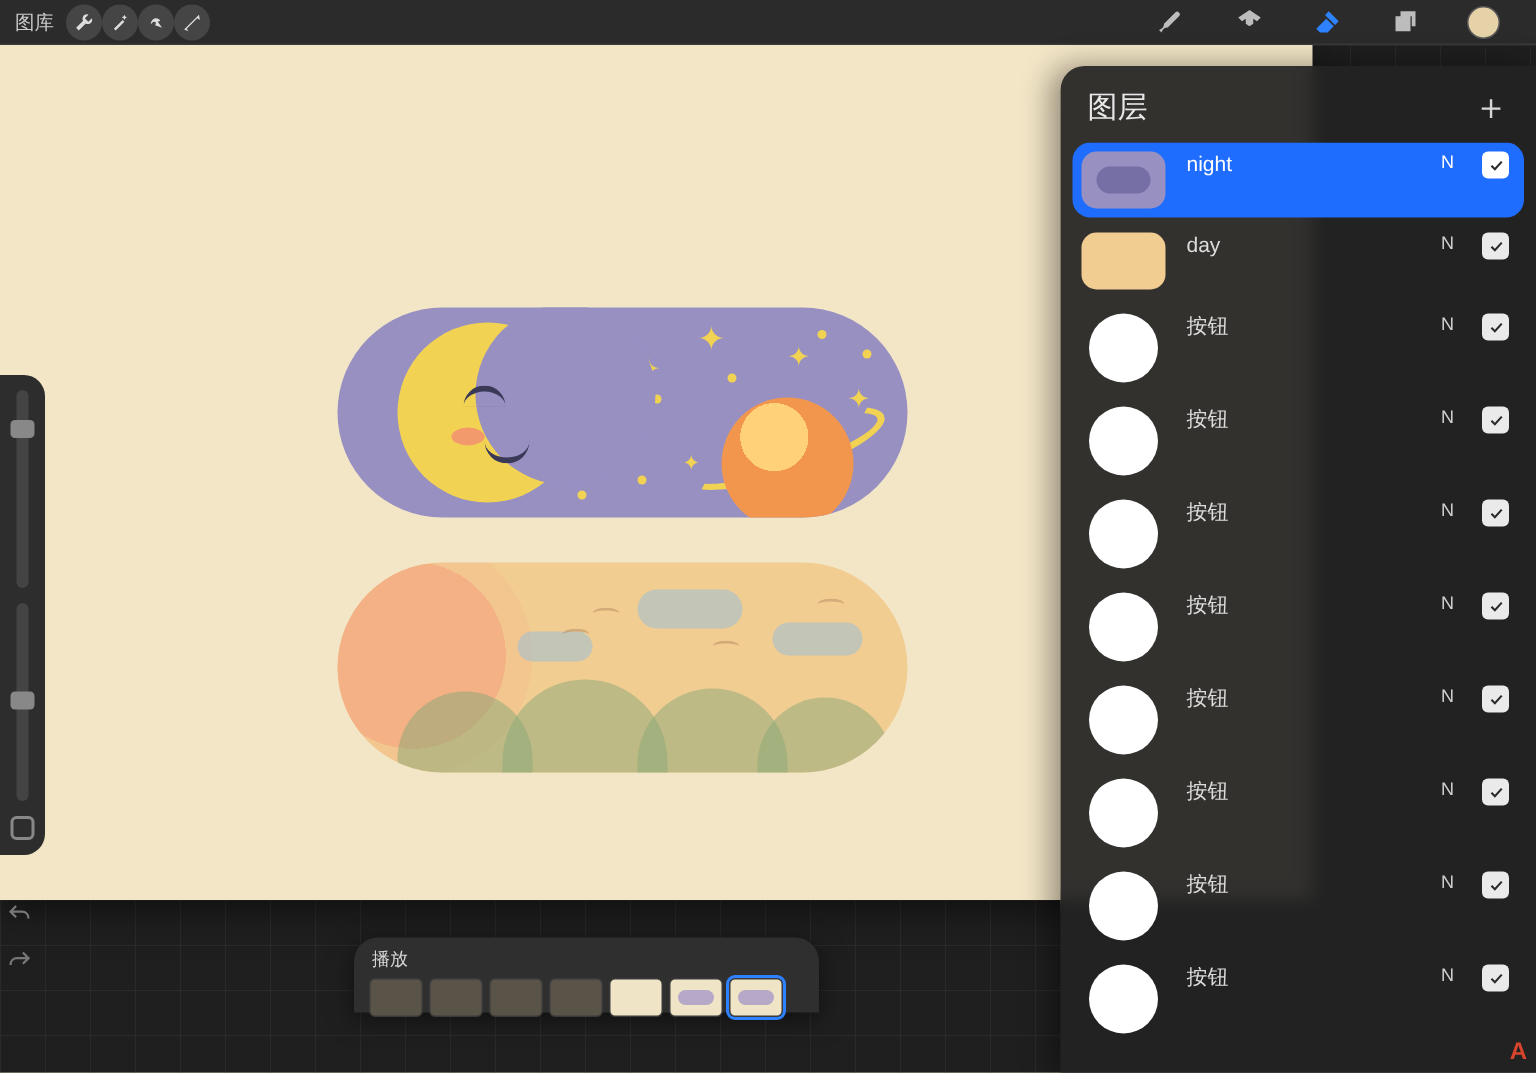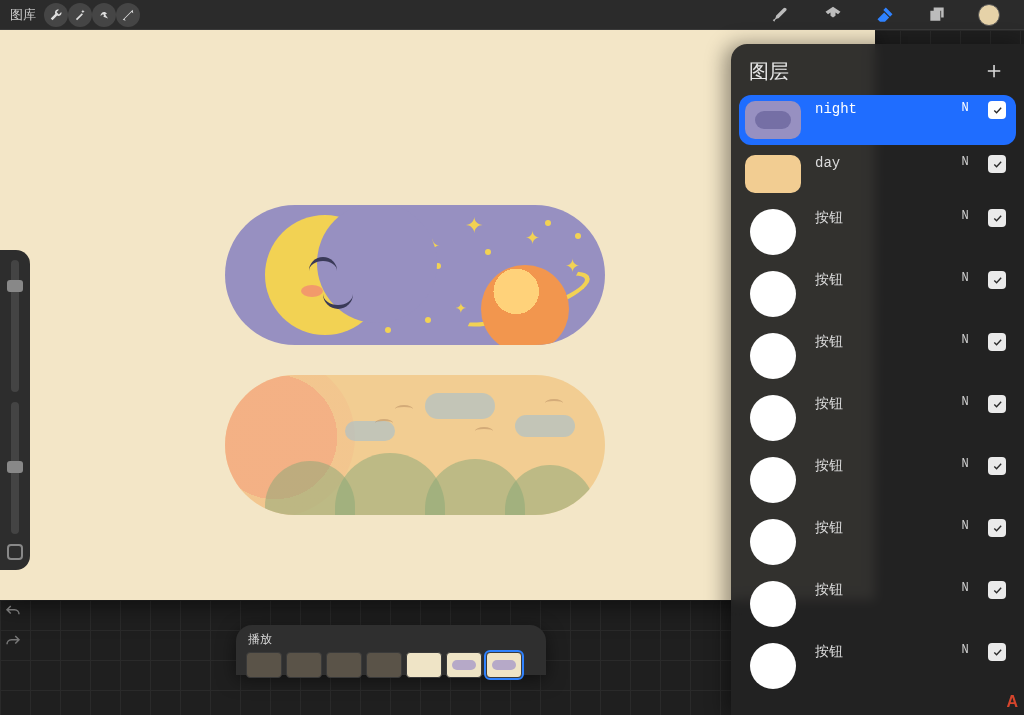--- a/index.html
+++ b/index.html
@@ -99,28 +99,27 @@
   .play-bar .lbl { color:#d9d9d9; font-size:12px; margin-left:2px; }
   .frames { display:flex; gap:4px; margin-top:4px; }
   .frame { width:36px; height:26px; background:#5a5348; border-radius:4px; border:1px solid #3a3a3a;}
   .frame.cream { background:#efe4c6; }
   .frame.withimg { background:#efe4c6; position:relative; }
   .frame.withimg::before{content:"";position:absolute;left:5px;right:5px;top:7px;bottom:7px;border-radius:6px;background:#b6a9c8;}
   .frame.active { outline:2px solid #2f82ff; }
 
   
   .layers-panel {
-    position:absolute; right:0; top:44px; width:293px; bottom:0;
+    position:absolute; right:0; top:44px; width:317px; bottom:0;
     background: rgba(34,34,34,.93);
     border-radius:16px 0 0 0;
     backdrop-filter: blur(6px);
     z-index:10;
     display:flex; flex-direction:column;
     box-shadow: -6px 0 20px rgba(0,0,0,.4);
-    font-family: Liberation Mono, monospace;
   }
   .layers-head {
     display:flex; align-items:center; justify-content:space-between;
     padding:14px 18px 10px 18px;
   }
   .layers-head .title { color:#e8e8e8; font-size:20px; font-weight:500;}
   .layers-head .plus { color:#d6d6d6; font-size:24px; font-weight:300; line-height:1;}
   .layers-list { flex:1; overflow:hidden; display:flex; flex-direction:column; gap:4px; padding:0 8px 8px;}
   .layer {
     display:flex; align-items:flex-start; gap:14px;

